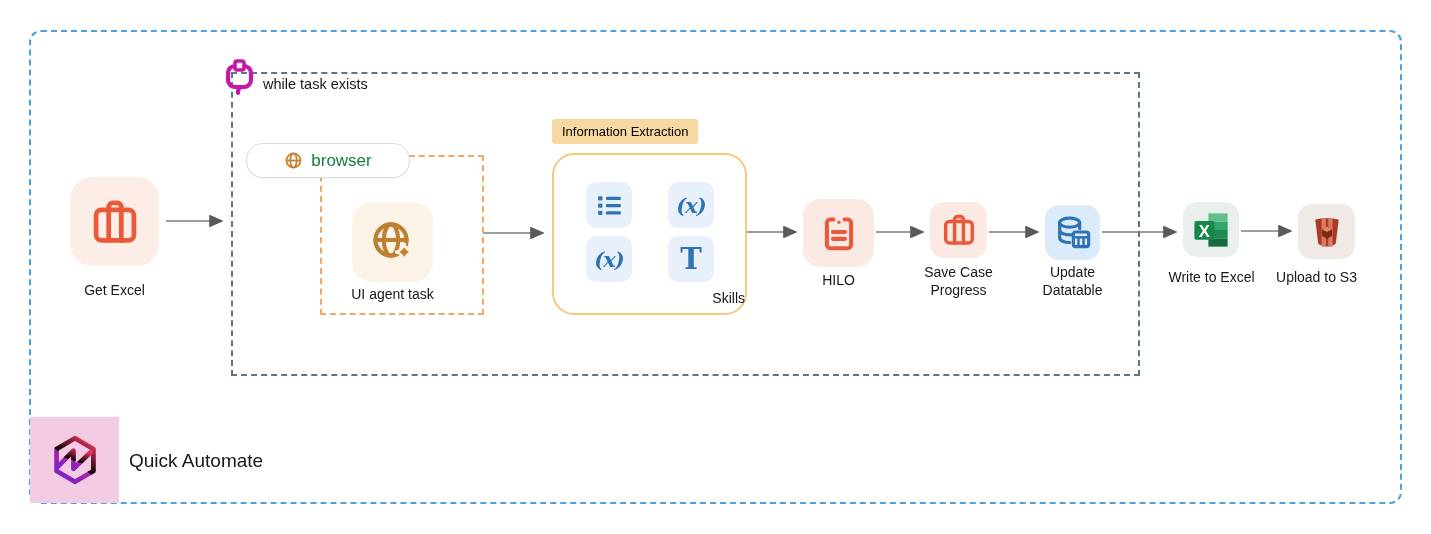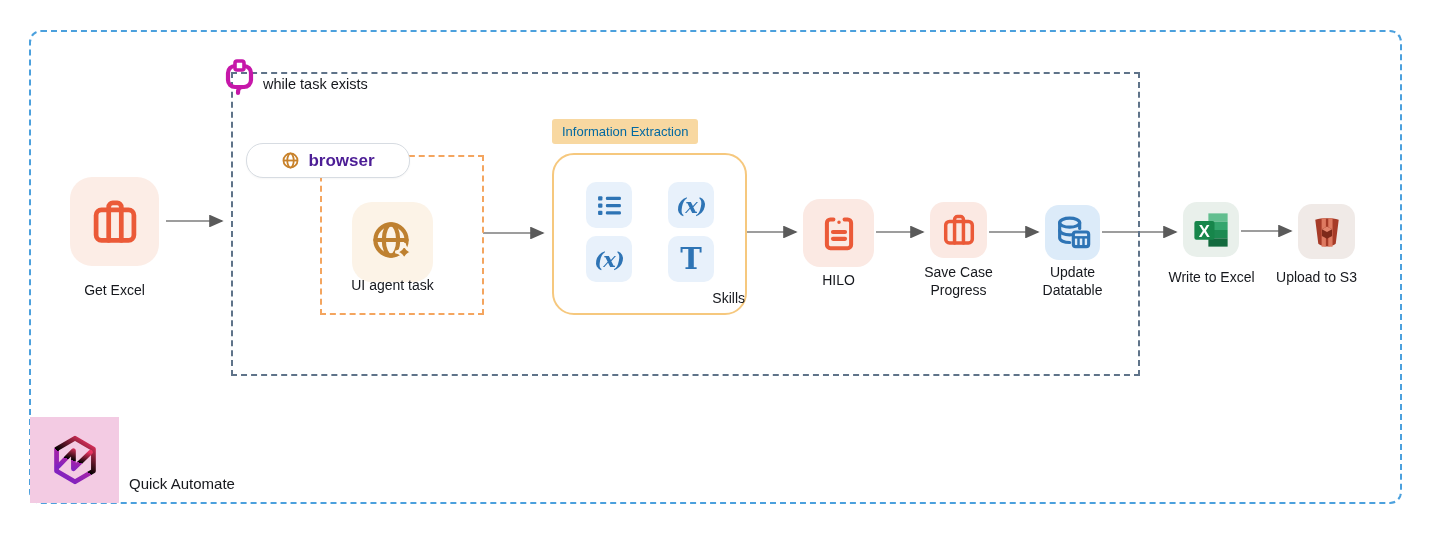--- a/index.html
+++ b/index.html
@@ -22,49 +22,49 @@
   .t-getcase{left:70px;top:177px;width:89px;height:89px;border-radius:22px;background:#fcede6;}
   .t-uiagent{left:352px;top:202px;width:81px;height:80px;border-radius:20px;background:#fcf3e7;}
   .t-hilo{left:803px;top:199px;width:71px;height:68px;border-radius:17px;background:#fbe9e3;}
   .t-save{left:930px;top:202px;width:57px;height:56px;border-radius:14px;background:#fbe9e3;}
   .t-update{left:1045px;top:205px;width:55px;height:55px;border-radius:14px;background:#dcebf9;}
   .t-excel{left:1183px;top:202px;width:56px;height:55px;border-radius:14px;background:#e9f0eb;}
   .t-s3{left:1298px;top:204px;width:57px;height:55px;border-radius:14px;background:#f0eae7;}
   
   .nlabel{font-size:14px;text-align:center;line-height:18px;z-index:2;}
   .l-getcase{left:54px;top:281px;width:121px;}
-  .l-uiagent{left:332px;top:276px;width:121px;}
+  .l-uiagent{left:332px;top:285px;width:121px;}
   .l-hilo{left:798px;top:271px;width:81px;}
   .l-save{left:908px;top:263px;width:101px;}
   .l-update{left:1022px;top:263px;width:101px;}
   .l-excel{left:1156px;top:268px;width:111px;}
   .l-s3{left:1261px;top:268px;width:111px;}
   
   .pill{left:246px;top:143px;width:162px;height:33px;background:#ffffff;border:1px solid #d7dce2;
         border-radius:17px;display:flex;align-items:center;justify-content:center;gap:8px;z-index:4;
         box-shadow:0 1px 2px rgba(0,0,0,0.04);}
-  .pill-text{font-size:17px;font-weight:700;color:#4c1d95;}
+  .pill-text{font-size:17px;font-weight:400;color:#15803d;}
   
   .skill-tag{left:552px;top:119px;height:25px;padding:0 10px;background:#f8d8a1;border-radius:3px;
-             display:flex;align-items:center;font-size:13px;color:#0369a1;z-index:2;}
+             display:flex;align-items:center;font-size:13px;color:#000000;z-index:2;}
   .skills-box{left:552px;top:153px;width:191px;height:158px;background:#ffffff;border:2px solid #f6c87e;
               border-radius:22px;z-index:2;}
   .skill-tile{position:absolute;width:46px;height:46px;border-radius:10px;background:#e8f1fb;
               display:flex;align-items:center;justify-content:center;color:#2e74b5;}
   .st-1{left:32px;top:27px;}
   .st-2{left:114px;top:27px;}
   .st-3{left:32px;top:81px;}
   .st-4{left:114px;top:81px;}
   .fx-glyph{font-family:"DejaVu Serif",serif;font-style:italic;font-weight:700;font-size:21px;letter-spacing:-1px;}
   .t-glyph{font-family:"DejaVu Serif",serif;font-weight:600;font-size:29px;line-height:1;}
   .skills-label{position:absolute;left:0;top:135px;width:100%;text-align:right;font-size:14px;}
   
   .qa-square{left:30px;top:417px;width:89px;height:86px;background:#f3cbe3;display:flex;
              align-items:center;justify-content:center;z-index:3;}
-  .qa-label{left:129px;top:475px;font-size:15px;z-index:3;}
+  .qa-label{left:129px;top:450px;font-size:19px;z-index:3;}
 </style>
 </head>
 <body>
 
 <div class="abs outer-frame"></div>
 
 <svg class="abs arrows" width="1431" height="534">
   <defs>
     <marker id="ah" markerWidth="10" markerHeight="8" refX="8" refY="4" orient="auto">
       <path d="M0,0 L9,4 L0,8 Z" fill="#5a5a5a"></path>

